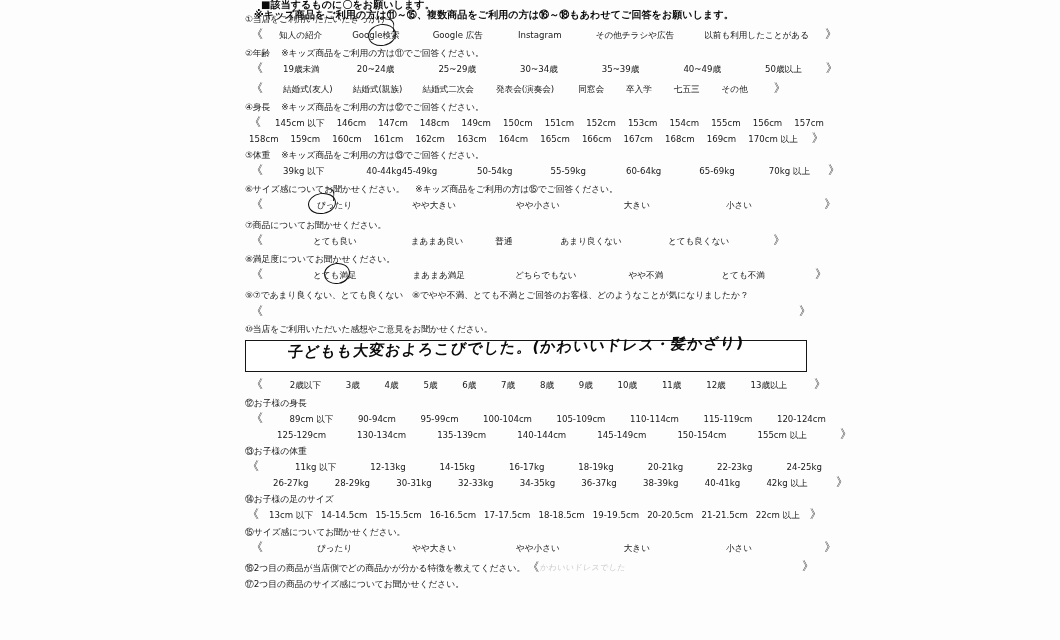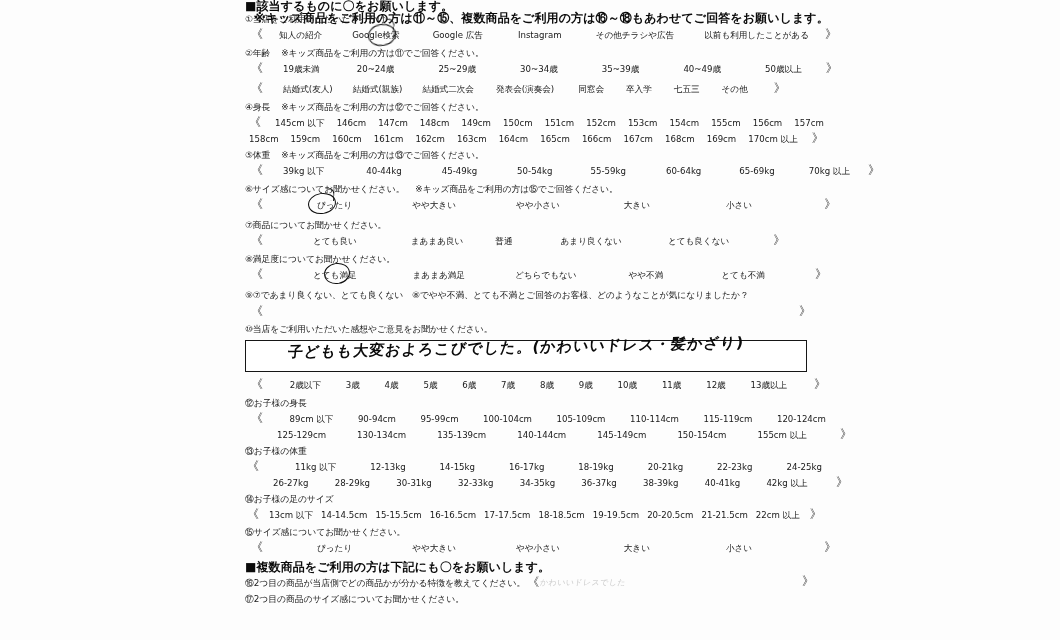--- a/index.html
+++ b/index.html
@@ -30,23 +30,23 @@
     width: 575px;
     font-size: 9.2px;
     line-height: 1.0;
     filter: contrast(1.05);
   }
   .row { position: relative; }
 
   
   .sec-head {
     font-weight: bold;
-    font-size: 12px;
+    font-size: 10px;
     letter-spacing: 0.1px;
-    margin: 0;
+    margin: 16px;
     white-space: nowrap;
     color: #111;
   }
   .q {
     font-size: 8.8px;
     white-space: nowrap;
     color: #1c1c1c;
     letter-spacing: -0.05px;
   }
 
@@ -229,21 +229,21 @@
 
   <div class="row" style="height:14px">
     <span class="q">⑤</span><span class="q">体重</span>
     <span class="q sub" style="margin-left:8px">※キッズ商品をご利用の方は⑬でご回答ください。</span>
   </div>
   <div class="row" style="height:20px">
     <div class="opts" style="padding:0 6px">
       <span class="brk l">《</span>
       <span class="opt" style="margin-left:18px">39kg 以下</span>
       <span class="opt" style="margin-left:42px">40-44kg</span>
-      <span class="opt" style="margin-left:40px">45-49kg</span>
+      <span class="opt" style="">45-49kg</span>
       <span class="opt" style="margin-left:40px">50-54kg</span>
       <span class="opt" style="margin-left:38px">55-59kg</span>
       <span class="opt" style="margin-left:40px">60-64kg</span>
       <span class="opt" style="margin-left:38px">65-69kg</span>
       <span class="opt" style="margin-left:34px">70kg 以上</span>
       <span class="brk r" style="margin-left:18px">》</span>
     </div>
   </div>
 
   <div class="row" style="height:14px">
@@ -422,23 +422,20 @@
       <span class="brk l">《</span>
       <span class="opt" style="margin-left:52px">ぴったり</span>
       <span class="opt" style="margin-left:60px">やや大きい</span>
       <span class="opt" style="margin-left:60px">やや小さい</span>
       <span class="opt" style="margin-left:64px">大きい</span>
       <span class="opt" style="margin-left:76px">小さい</span>
       <span class="brk r" style="margin-left:72px">》</span>
     </div>
   </div>
 
-  <div class="row" style="height:15px">
-    <span class="sec-head">■複数商品をご利用の方は下記にも〇をお願いします。</span>
-  </div>
 
   <div class="row" style="height:18px; position:relative">
     <span class="q">⑯</span><span class="q">2つ目の商品が当店側でどの商品かが分かる特徴を教えてください。</span><span class="brk" style="margin-left:2px">《</span>
     <span class="hand hw-faint" style="left:295px; top:3px;">かわいいドレスでした</span>
     <span class="brk" style="position:absolute; right:6px; top:-1px">》</span>
   </div>
 
   <div class="row" style="height:14px">
     <span class="q">⑰</span><span class="q">2つ目の商品のサイズ感についてお聞かせください。</span>
   </div>

